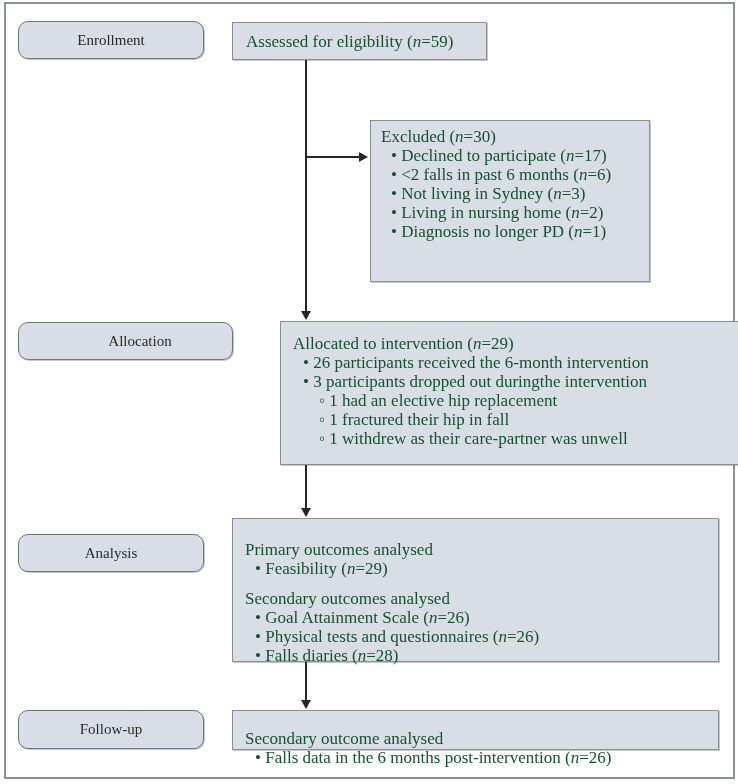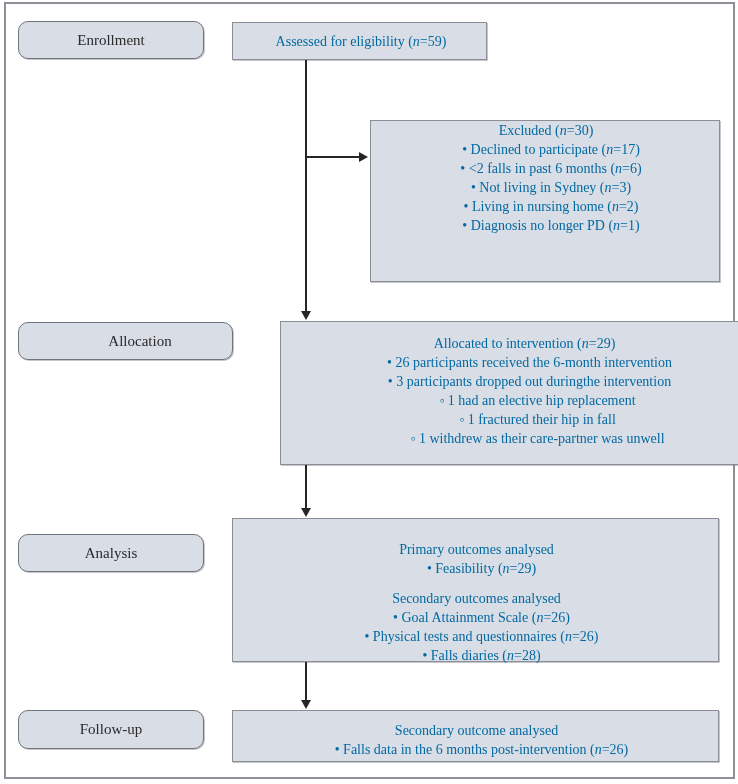--- a/index.html
+++ b/index.html
@@ -15,23 +15,22 @@
   .stage-label{
     position:absolute;left:18px;width:184px;height:36px;
     background:#d8dde6;border:1.5px solid #70757d;border-radius:10px;
     box-shadow:1px 1px 0 rgba(90,95,105,0.35);
     display:flex;align-items:center;justify-content:center;
     font-size:15px;color:#2a2a2a;
   }
   .cbox{
     position:absolute;background:#d8dde6;border:1.5px solid #8b8e94;
     box-shadow:1px 1px 0 rgba(90,95,105,0.35);
-    font-size:14px;line-height:19px;color:#0369a1;
+    font-size:17px;line-height:19px;color:#14532d;
     box-sizing:border-box;
-    text-align:center;
   }
   .cbox .line{white-space:normal;}
   .cbox .lv1{padding-left:21px;text-indent:-11px;}
   .cbox .lv2{padding-left:37px;text-indent:-11px;}
   .cbox .gap{margin-top:11px;}
   .vline{position:absolute;width:2px;background:#262626;}
   .hline{position:absolute;height:2px;background:#262626;}
   .arrow-down{
     position:absolute;width:0;height:0;
     border-left:5px solid transparent;border-right:5px solid transparent;
@@ -61,21 +60,21 @@
     <span>Analysis</span>
   </div>
   <div class="stage-label" style="top:710px;height:37px;">
     <span>Follow-up</span>
   </div>
 
   <div class="cbox" style="left:232px;top:22px;width:255px;height:38px;padding:9px 10px 0 13px;">
       <div class="line">Assessed for eligibility (<i>n</i>=59)</div>
     </div>
 
-  <div class="cbox" style="left:370px;top:120px;width:350px;height:162px;padding:0 8px 0 10px;">
+  <div class="cbox" style="left:370px;top:120px;width:280px;height:162px;padding:6px 8px 0 10px;">
       <div class="line">Excluded (<i>n</i>=30)</div>
       <div class="line lv1">• Declined to participate (<i>n</i>=17)</div>
       <div class="line lv1">• &lt;2 falls in past 6 months (<i>n</i>=6)</div>
       <div class="line lv1">• Not living in Sydney (<i>n</i>=3)</div>
       <div class="line lv1">• Living in nursing home (<i>n</i>=2)</div>
       <div class="line lv1">• Diagnosis no longer PD (<i>n</i>=1)</div>
     </div>
 
   <div class="cbox" style="left:232px;top:321px;width:487px;height:144px;padding:12px 10px 0 12px;margin-left:48px;">
       <div class="line">Allocated to intervention (<i>n</i>=29)</div>
@@ -88,21 +87,21 @@
 
   <div class="cbox" style="left:232px;top:518px;width:487px;height:144px;padding:21px 10px 0 12px;">
       <div class="line">Primary outcomes analysed</div>
       <div class="line lv1">• Feasibility (<i>n</i>=29)</div>
       <div class="line gap">Secondary outcomes analysed</div>
       <div class="line lv1">• Goal Attainment Scale (<i>n</i>=26)</div>
       <div class="line lv1">• Physical tests and questionnaires (<i>n</i>=26)</div>
       <div class="line lv1">• Falls diaries (<i>n</i>=28)</div>
     </div>
 
-  <div class="cbox" style="left:232px;top:710px;width:487px;height:52px;padding:10px 10px 0 12px;">
+  <div class="cbox" style="left:232px;top:710px;width:487px;height:40px;padding:18px 10px 0 12px;">
       <div class="line">Secondary outcome analysed</div>
       <div class="line lv1">• Falls data in the 6 months post-intervention (<i>n</i>=26)</div>
     </div>
 
   <div class="vline" style="left:305px;top:60px;height:251px;"></div>
   <div class="arrow-down" style="left:301px;top:311px;"></div>
 
   <div class="hline" style="left:306px;top:156px;width:54px;"></div>
   <div class="arrow-right" style="left:359px;top:152px;"></div>
 

